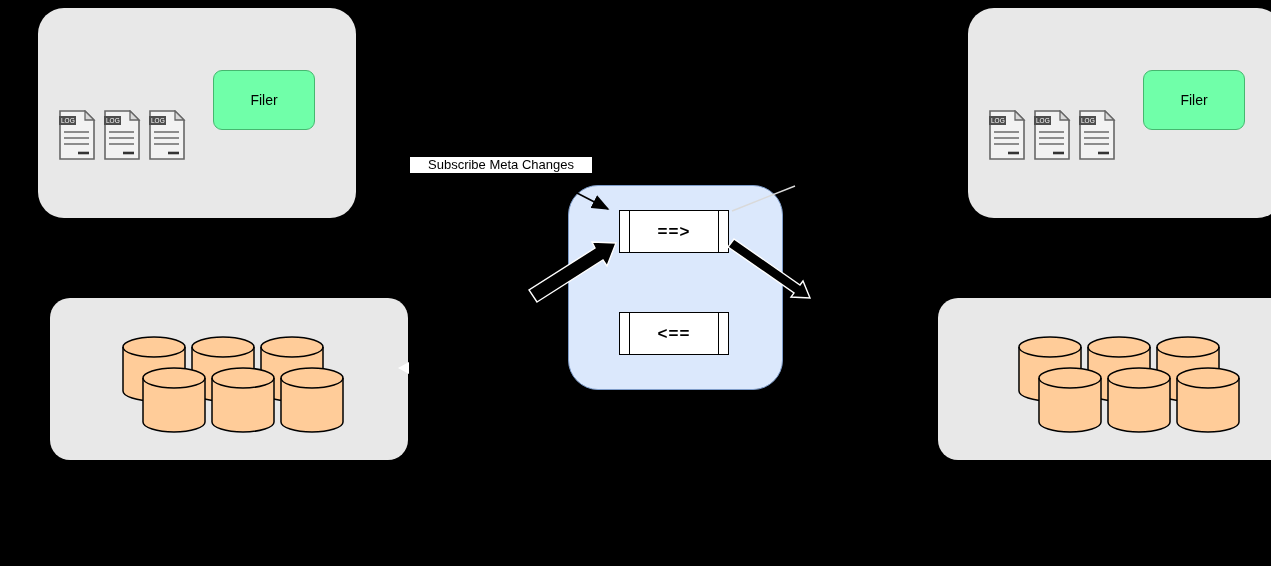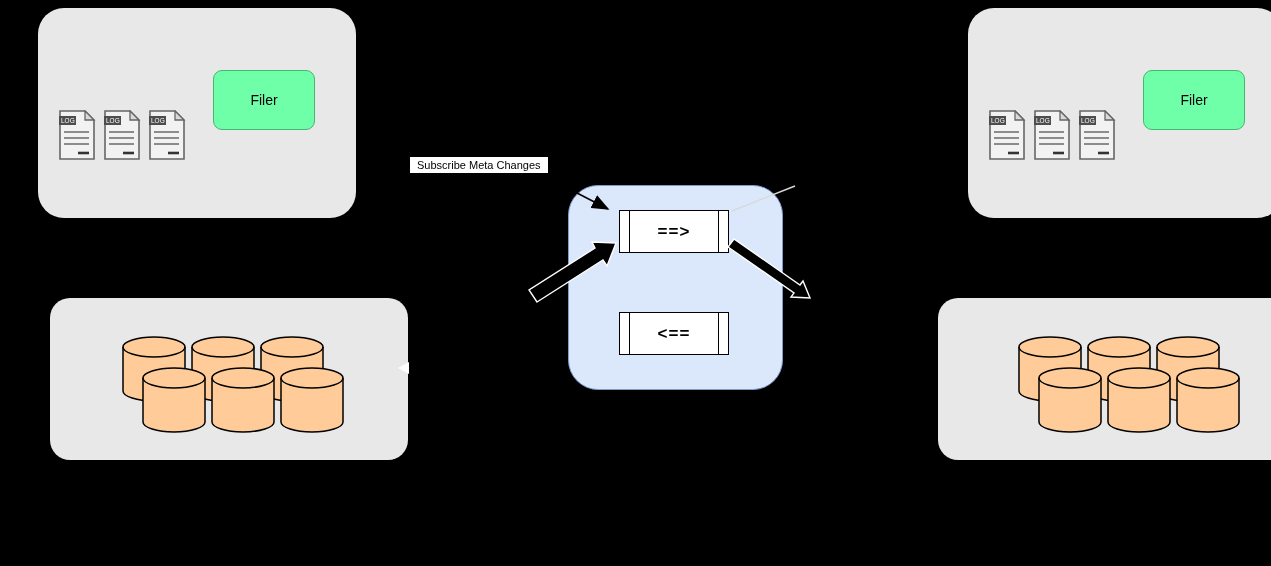--- a/index.html
+++ b/index.html
@@ -34,21 +34,21 @@
     font-size:17px;font-weight:bold;letter-spacing:1px;color:#000;
   }
   .pipe-top{top:24px;}
   .pipe-bottom{top:126px;}
   .cap{position:absolute;top:0;bottom:0;width:0;border-left:1.5px solid var(--pipe-border,#000);}
   .cap.left{left:9px;}
   .cap.right{right:9px;}
   .subscribe-label{
     position:absolute;left:372px;top:157px;
     background:var(--label-bg,#fff);color:var(--label-text,#000);
-    font-size:11px;line-height:16px;padding:0 7px;white-space:nowrap;
+    font-size:13px;line-height:16px;padding:0 18px;white-space:nowrap;
   }
   .arrow-layer{position:absolute;left:0;top:0;pointer-events:none;}
   .cyl{fill:var(--db-fill,#ffcc99);stroke:#000;stroke-width:1.5;}
   .cyl-top{fill:none;stroke:#000;stroke-width:1.5;}
   .defs-holder{position:absolute;width:0;height:0;overflow:hidden;}
 </style>
 </head>
 <body>
 
 <div class="stage">

